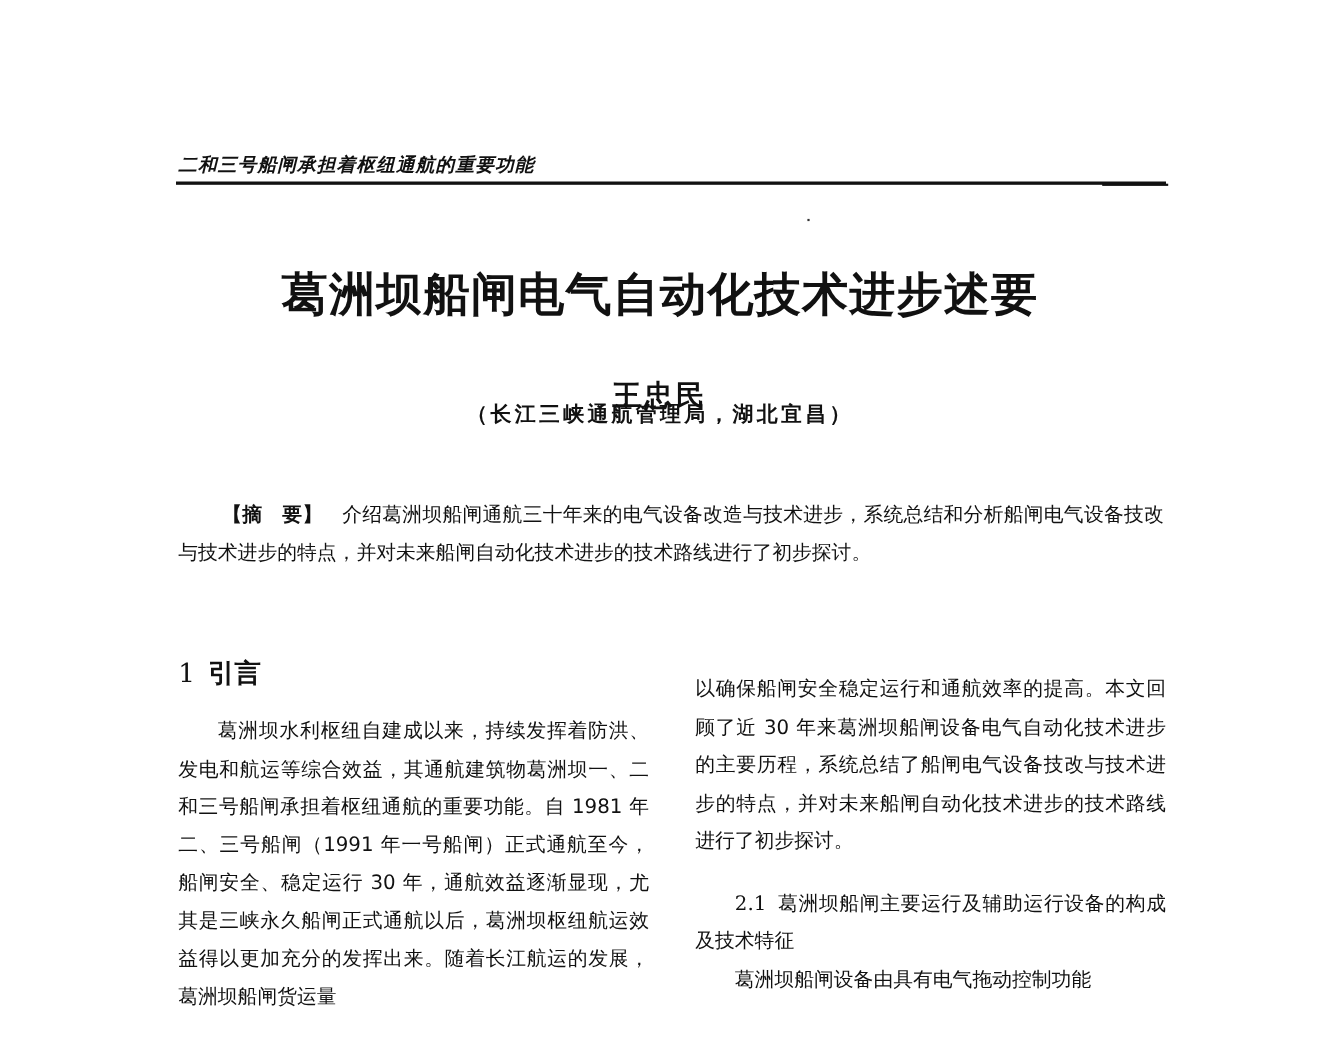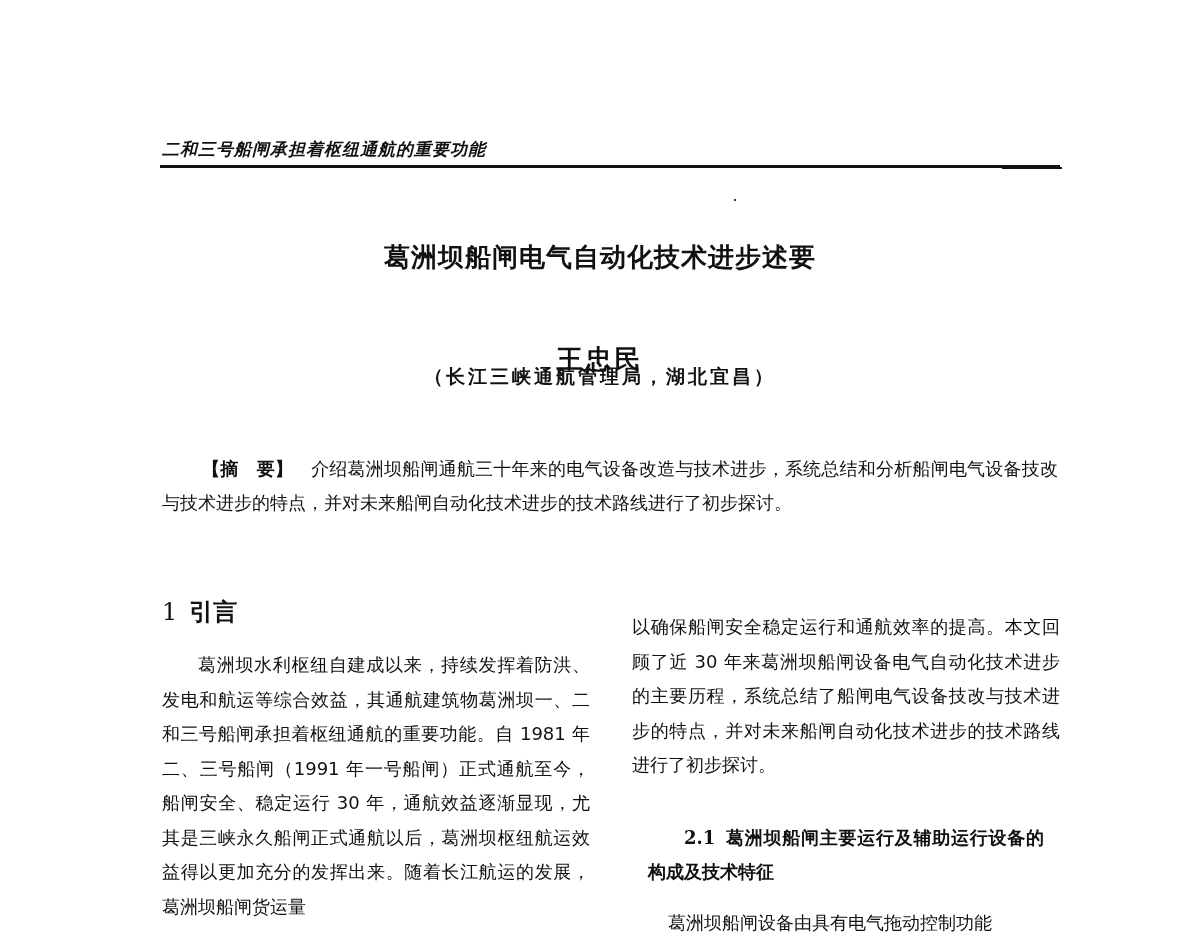--- a/index.html
+++ b/index.html
@@ -51,21 +51,21 @@
       height: 2px;
       background: #333;
     }
     .title {
       position: absolute;
       left: 0;
       width: 1200px;
       top: 240px;
       text-align: center;
       font-family: "DejaVu Sans", "Liberation Sans", sans-serif;
-      font-size: 26px;
+      font-size: 42px;
       font-weight: bold;
       letter-spacing: 1px;
       color: #111;
     }
     .author {
       position: absolute;
       left: 0;
       width: 1200px;
       top: 342px;
       text-align: center;
@@ -121,22 +121,22 @@
       font-family: "DejaVu Serif", "Liberation Serif", serif;
       font-weight: normal;
       margin-right: 12px;
     }
     .body-text {
       margin: 0;
       text-align: justify;
     }
     .indent { text-indent: 36px; }
     .subsection-heading {
-      margin: 16px;
-      font-weight: bold;
+      margin: 0;
+      font-weight: normal;
       text-indent: 36px;
       text-align: justify;
     }
     .subsection-heading .num {
       font-family: "DejaVu Serif", "Liberation Serif", serif;
       margin-right: 10px;
     }
   </style>
 </head>
 <body>

